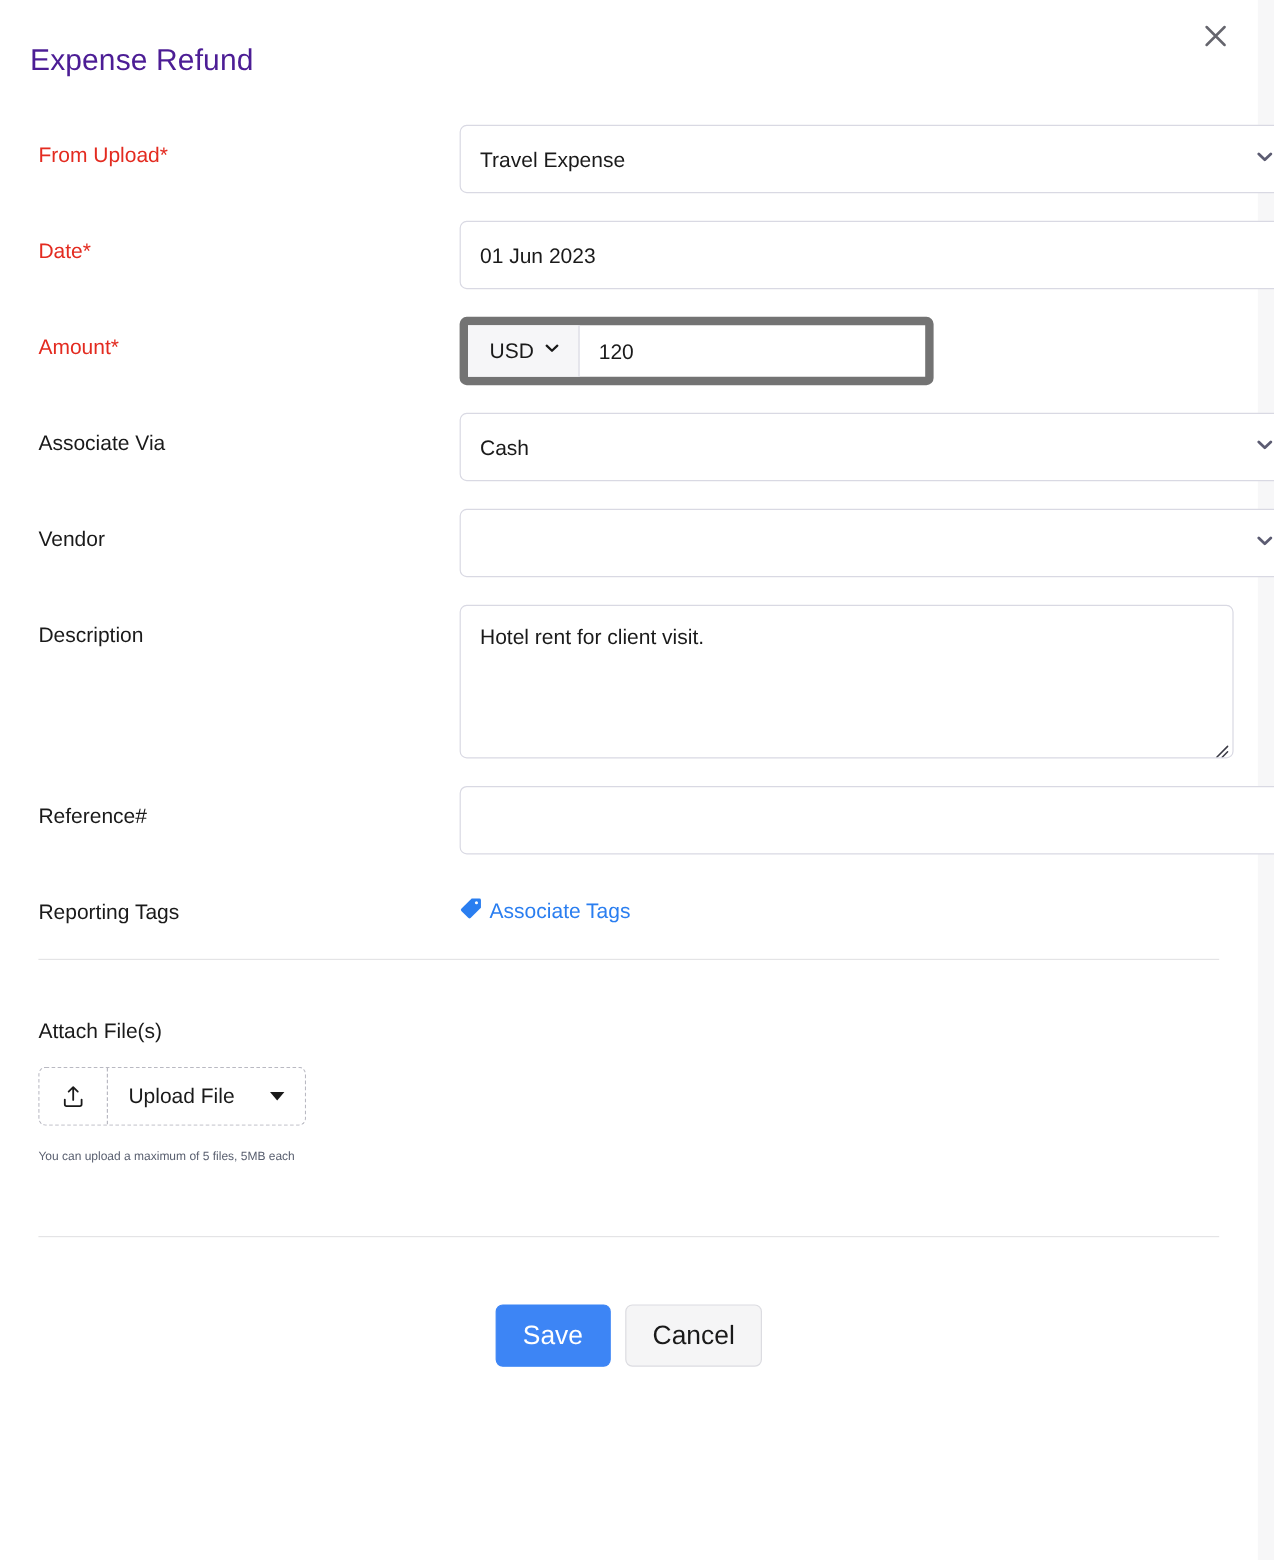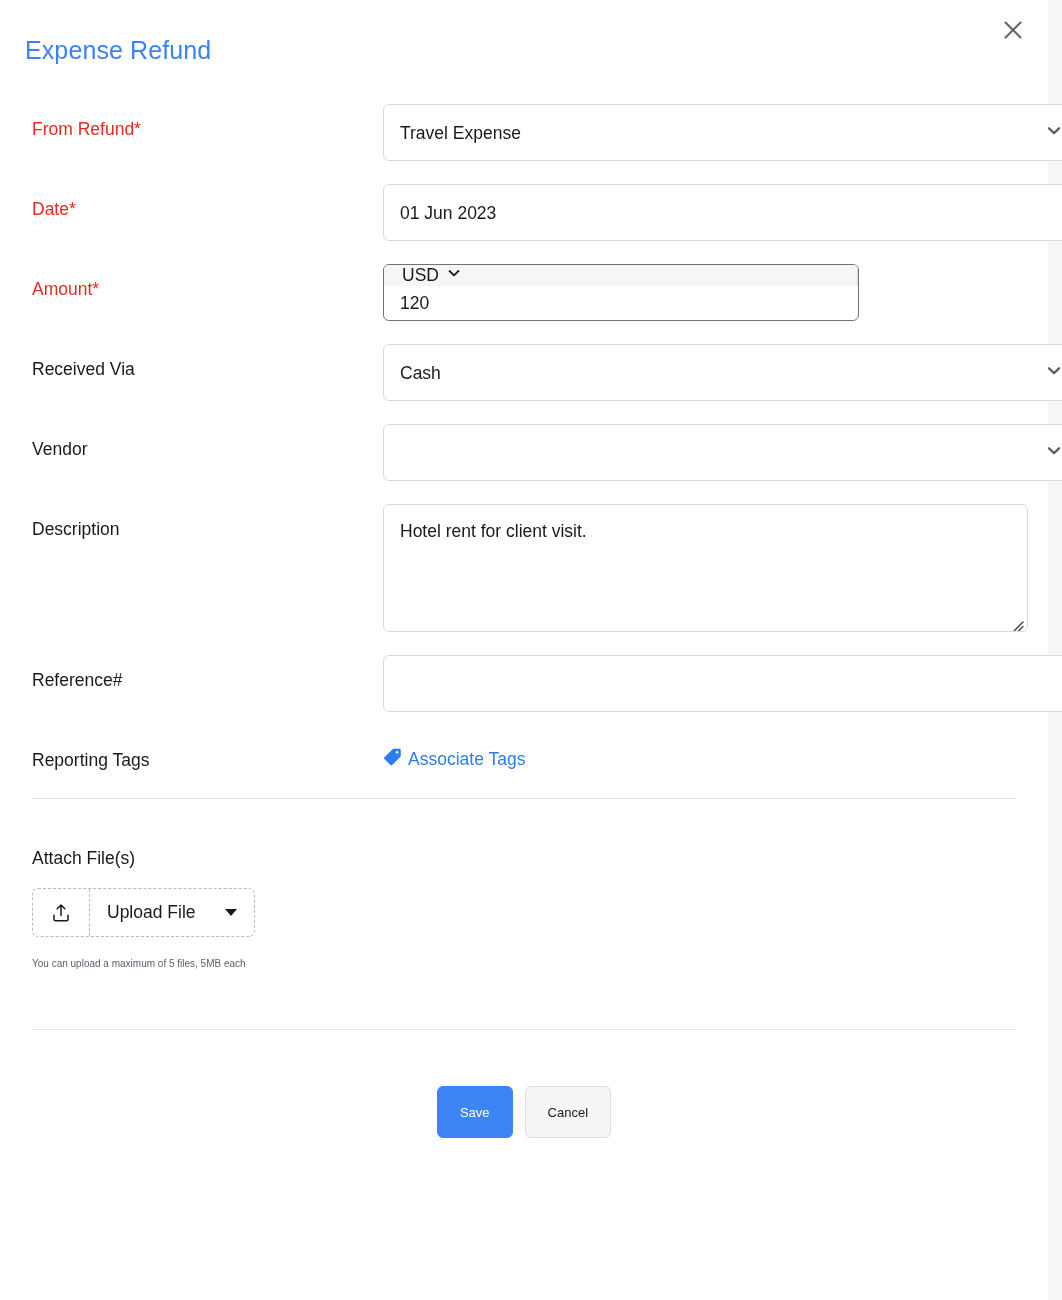--- a/index.html
+++ b/index.html
@@ -40,21 +40,21 @@
   .modal-header {
     position: relative;
     height: 104px;
   }
   .modal-title {
     position: absolute;
     left: 25px;
     top: 36px;
     font-size: 25px;
     font-weight: 400;
-    color: #3b82f6;
+    color: #4c1d95;
     letter-spacing: 0.1px;
     white-space: nowrap;
   }
   .close-btn {
     position: absolute;
     right: 18px;
     top: 13px;
     width: 34px;
     height: 34px;
     display: flex;
@@ -120,27 +120,26 @@
     right: 15px;
     top: 50%;
     transform: translateY(-50%);
     pointer-events: none;
     display: block;
   }
 
   
   .amount-group {
     display: flex;
-    width: 476px;
+    width: 395px;
     height: 57px;
-    border: 1px solid #737373;
+    border: 7px solid #737373;
     border-radius: 6px;
     overflow: hidden;
     background: #fff;
-    flex-direction: column;
   }
   .currency-box {
     display: flex;
     align-items: center;
     gap: 7px;
     padding: 0 14px 0 18px;
     background: #f6f6f8;
     border-right: 1px solid #d9d9e3;
     font-size: 17.5px;
     color: #1a1a1a;
@@ -258,21 +257,21 @@
   
   .footer {
     display: flex;
     justify-content: center;
     align-items: center;
     gap: 12px;
     padding-top: 56px;
   }
   .btn {
     font-family: "Liberation Sans", sans-serif;
-    font-size: 13px;
+    font-size: 22px;
     line-height: 1;
     border-radius: 6px;
     cursor: pointer;
     padding: 0 22px;
     height: 52px;
     display: inline-flex;
     align-items: center;
     justify-content: center;
   }
   .btn-primary {
@@ -298,21 +297,21 @@
     <button class="close-btn">
       <svg width="24" height="24" viewBox="0 0 24 24" aria-hidden="true">
         <path d="M4.5 4.5 L19.5 19.5 M19.5 4.5 L4.5 19.5" stroke="#65656d" stroke-width="2.1" stroke-linecap="round"></path>
       </svg>
     </button>
   </div>
 
   <div class="form-body">
 
     <div class="form-row">
-      <div class="label required">From Refund*</div>
+      <div class="label required">From Upload*</div>
       <div class="control">
         <div class="field select">
           <span class="field-value">Travel Expense</span>
           <span class="chevron">
             <svg width="18" height="18" viewBox="0 0 18 18" aria-hidden="true">
               <path d="M4 6.8 L9 11.6 L14 6.8" fill="none" stroke="#5c5c72" stroke-width="2.3" stroke-linecap="round" stroke-linejoin="round"></path>
             </svg>
           </span>
         </div>
       </div>
@@ -340,21 +339,21 @@
             </span>
           </div>
           <div class="amount-input">
             <span class="field-value">120</span>
           </div>
         </div>
       </div>
     </div>
 
     <div class="form-row">
-      <div class="label">Received Via</div>
+      <div class="label">Associate Via</div>
       <div class="control">
         <div class="field select">
           <span class="field-value">Cash</span>
           <span class="chevron">
             <svg width="18" height="18" viewBox="0 0 18 18" aria-hidden="true">
               <path d="M4 6.8 L9 11.6 L14 6.8" fill="none" stroke="#5c5c72" stroke-width="2.3" stroke-linecap="round" stroke-linejoin="round"></path>
             </svg>
           </span>
         </div>
       </div>

